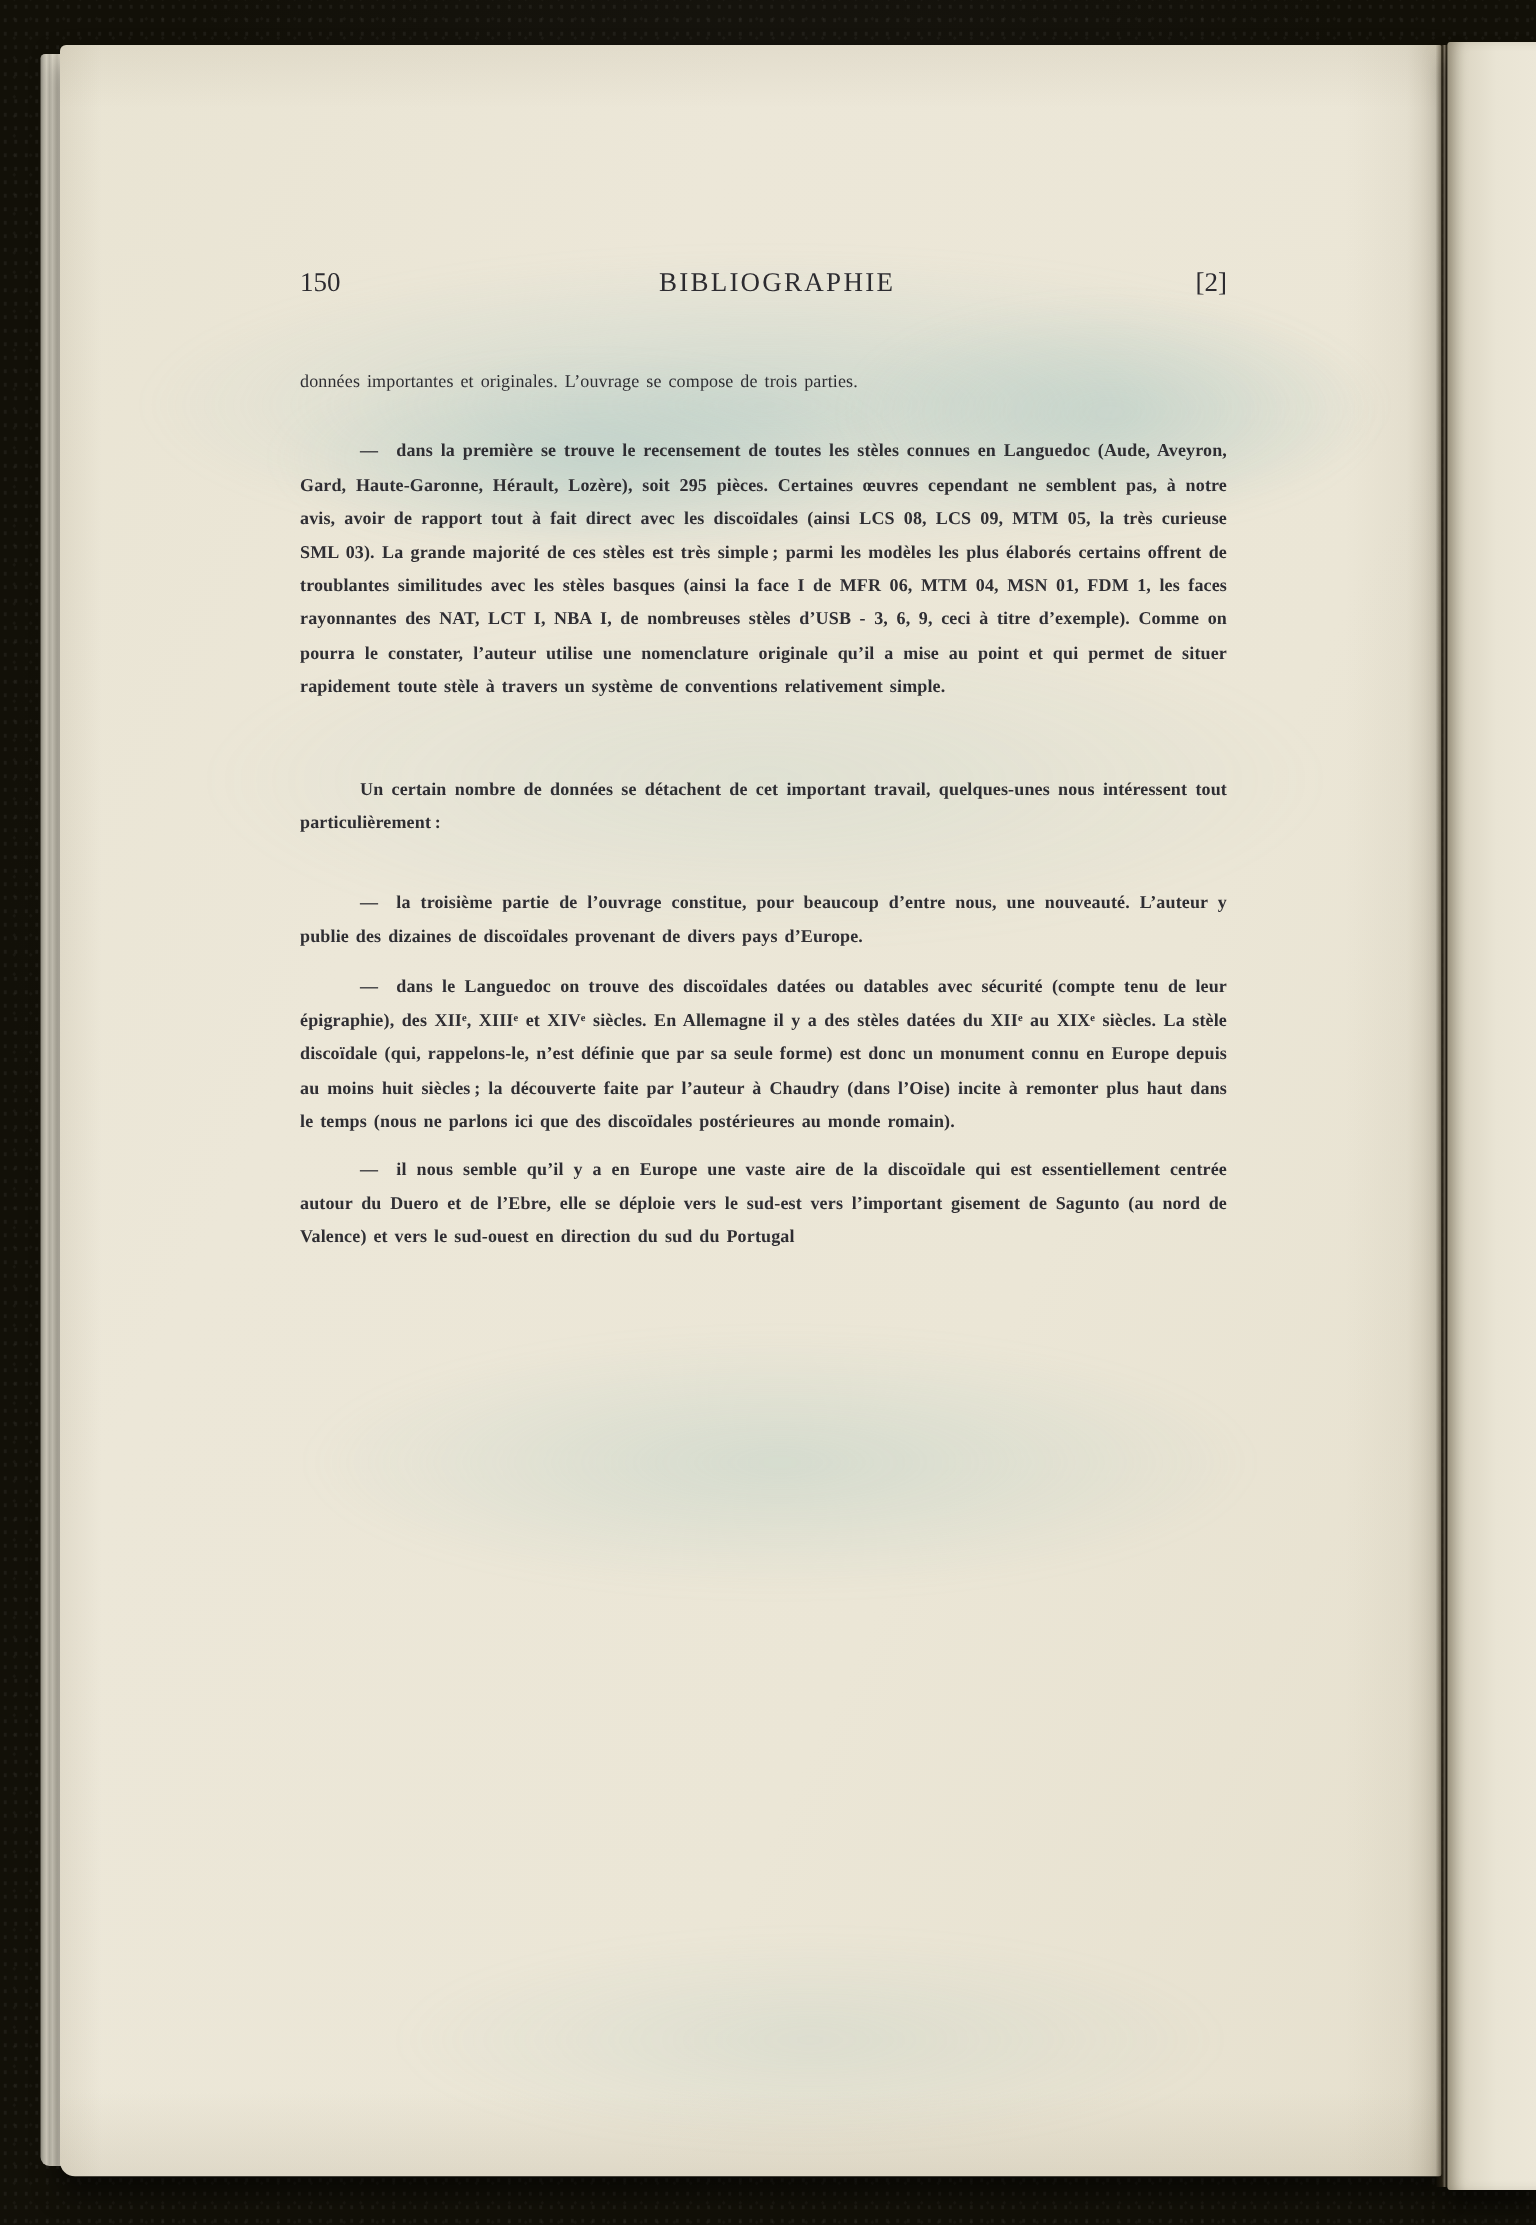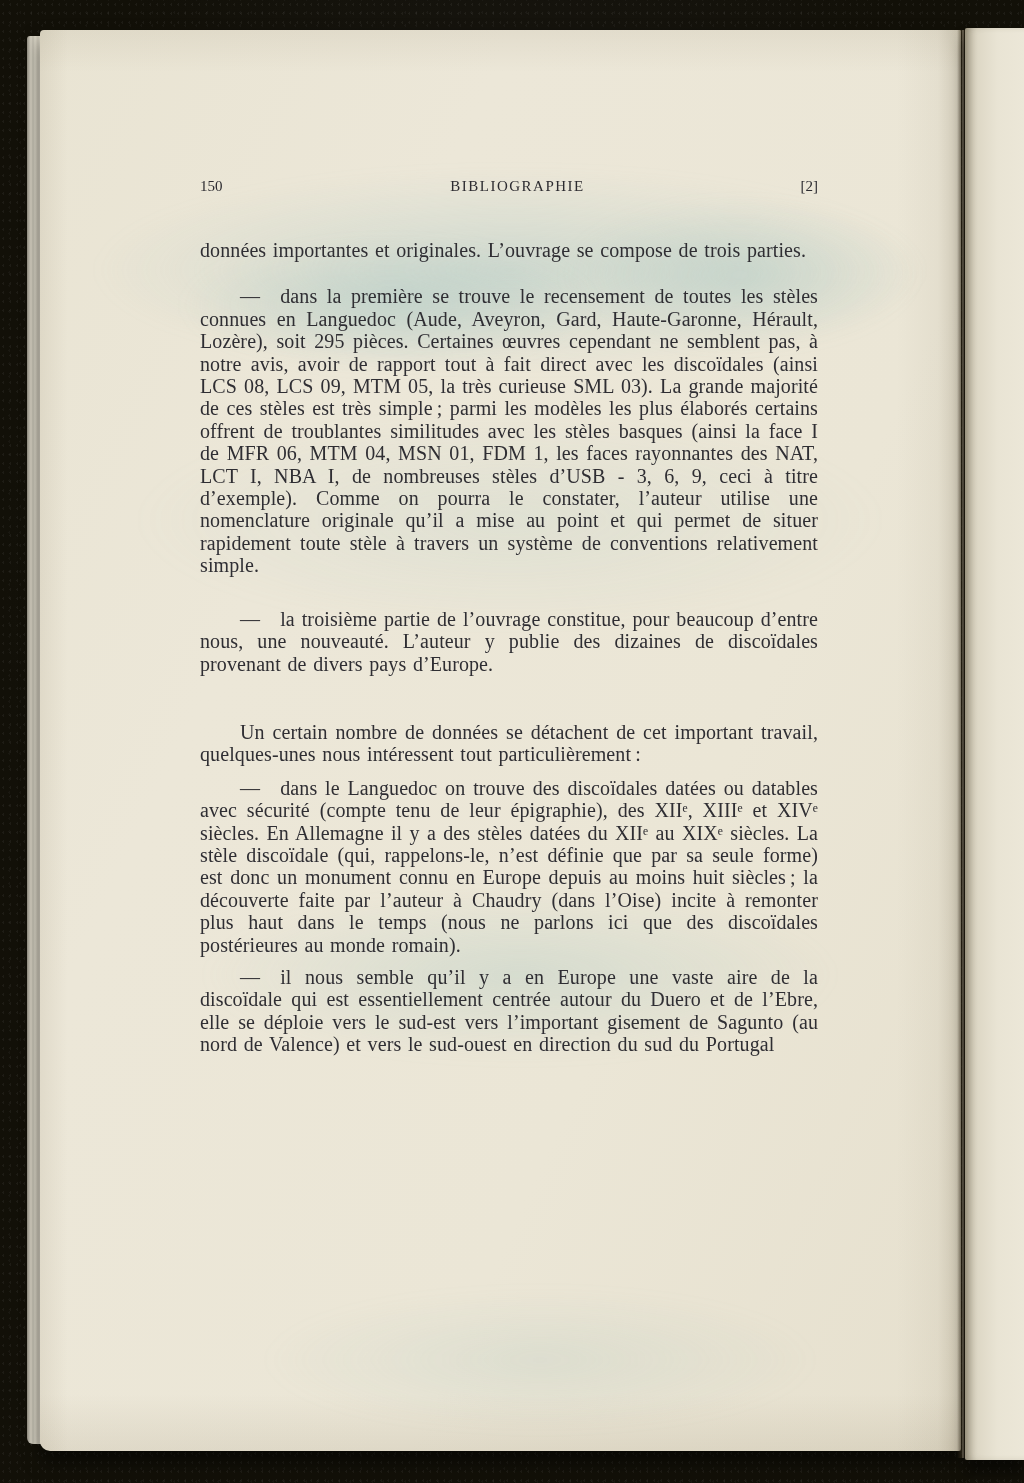--- a/index.html
+++ b/index.html
@@ -65,31 +65,31 @@
   .g6 { left: 220px; top: 1260px; width: 560px; height: 140px;
         background: radial-gradient(ellipse, rgba(150,185,180,0.16), rgba(150,185,180,0) 70%); }
 
   
   .text-col {
     position: absolute; left: 160px; top: 148px; width: 618px;
     color: #2f2e33;
   }
   .page-header {
     display: flex; justify-content: space-between; align-items: baseline;
-    font-size: 15px; margin-bottom: 44px; color: #2c2b30;
+    font-size: 18px; margin-bottom: 44px; color: #2c2b30;
   }
   .page-header .title { letter-spacing: 1.5px; position: relative; left: 6px; }
   .body-text p {
-    font-size: 20px; line-height: 22.4px;
+    font-size: 12px; line-height: 22.4px;
     text-align: justify;
     letter-spacing: 0.1px;
     word-spacing: 1.5px;
     hyphens: none;
   }
-  .body-text p.indent { text-indent: 40px; }
+  .body-text p.indent { text-indent: 40px; font-weight: bold; }
   .mt-a { margin-top: 24px; }
   .mt-b { margin-top: 22px; }
   .mt-c { margin-top: 31px; }
   .mt-d { margin-top: 46px; }
   .mt-e { margin-top: 11px; }
   .mt-f { margin-top: 10px; }
 
   
   .gutter {
     position: absolute; left: 957px; top: 30px; width: 10px; height: 1428px;
@@ -121,22 +121,22 @@
   <div class="text-col">
     <div class="page-header">
       <span>150</span>
       <span class="title">BIBLIOGRAPHIE</span>
       <span>[2]</span>
     </div>
 
     <div class="body-text">
       <p>données importantes et originales. L’ouvrage se compose de trois parties.</p>
       <p class="indent mt-a">— dans la première se trouve le recensement de toutes les stèles connues en Languedoc (Aude, Aveyron, Gard, Haute-Garonne, Hérault, Lozère), soit 295 pièces. Certaines œuvres cependant ne semblent pas, à notre avis, avoir de rapport tout à fait direct avec les discoïdales (ainsi LCS 08, LCS 09, MTM 05, la très curieuse SML 03). La grande majorité de ces stèles est très simple ; parmi les modèles les plus élaborés certains offrent de troublantes similitudes avec les stèles basques (ainsi la face I de MFR 06, MTM 04, MSN 01, FDM 1, les faces rayonnantes des NAT, LCT I, NBA I, de nombreuses stèles d’USB - 3, 6, 9, ceci à titre d’exemple). Comme on pourra le constater, l’auteur utilise une nomenclature originale qu’il a mise au point et qui permet de situer rapidement toute stèle à travers un système de conventions relativement simple.</p>
+      <p class="indent mt-d">Un certain nombre de données se détachent de cet important travail, quelques-unes nous intéressent tout particulièrement :</p>
       <p class="indent mt-c">— la troisième partie de l’ouvrage constitue, pour beaucoup d’entre nous, une nouveauté. L’auteur y publie des dizaines de discoïdales provenant de divers pays d’Europe.</p>
-      <p class="indent mt-d">Un certain nombre de données se détachent de cet important travail, quelques-unes nous intéressent tout particulièrement :</p>
       <p class="indent mt-e">— dans le Languedoc on trouve des discoïdales datées ou datables avec sécurité (compte tenu de leur épigraphie), des XIIᵉ, XIIIᵉ et XIVᵉ siècles. En Allemagne il y a des stèles datées du XIIᵉ au XIXᵉ siècles. La stèle discoïdale (qui, rappelons-le, n’est définie que par sa seule forme) est donc un monument connu en Europe depuis au moins huit siècles ; la découverte faite par l’auteur à Chaudry (dans l’Oise) incite à remonter plus haut dans le temps (nous ne parlons ici que des discoïdales postérieures au monde romain).</p>
       <p class="indent mt-f">— il nous semble qu’il y a en Europe une vaste aire de la discoïdale qui est essentiellement centrée autour du Duero et de l’Ebre, elle se déploie vers le sud-est vers l’important gisement de Sagunto (au nord de Valence) et vers le sud-ouest en direction du sud du Portugal</p>
     </div>
   </div>
 </div>
 
 <div class="gutter"></div>
 <div class="facing-page"></div>
 
 </body></html>

